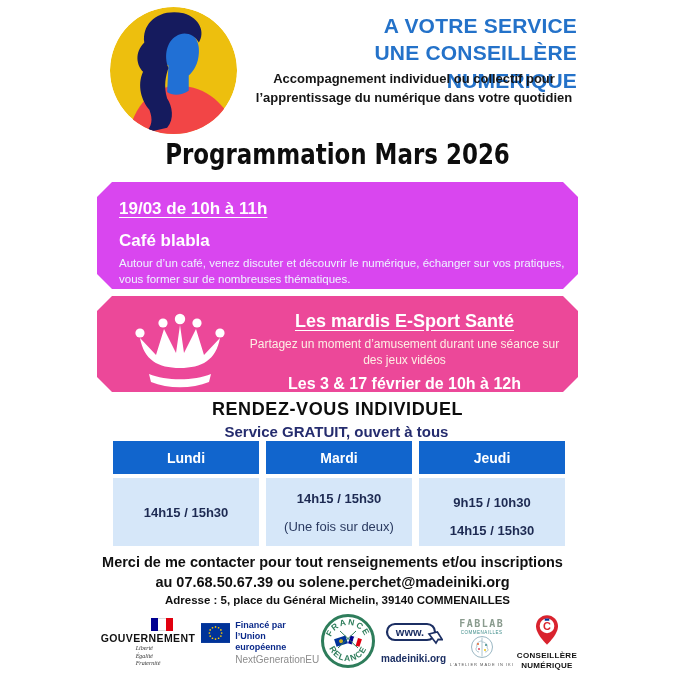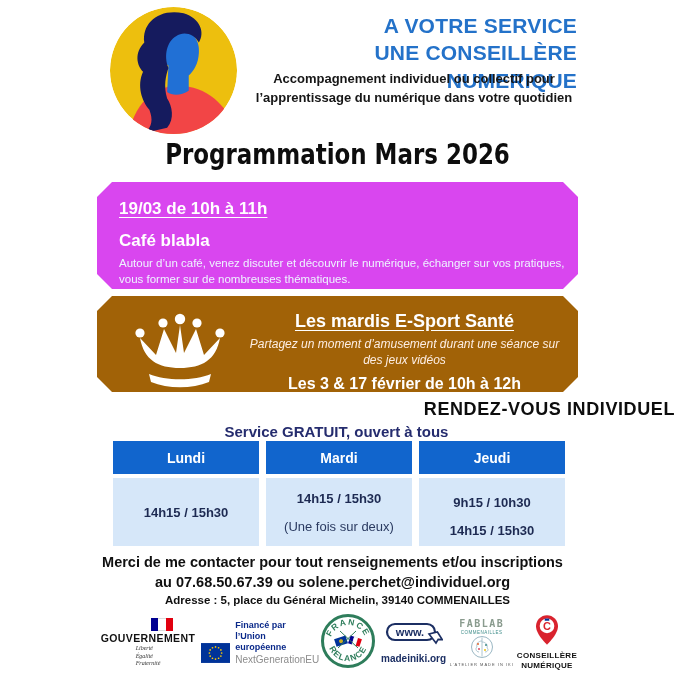--- a/index.html
+++ b/index.html
@@ -13,47 +13,47 @@
 
   .program-title{left:0;top:138px;width:675px;text-align:center;font-size:28px;font-weight:bold;color:#0d0d0d;transform:scaleX(.82);transform-origin:center;letter-spacing:0px;font-family:"DejaVu Sans",sans-serif}
 
   
   .banner{clip-path:polygon(15px 0,calc(100% - 15px) 0,100% 15px,100% calc(100% - 15px),calc(100% - 15px) 100%,15px 100%,0 calc(100% - 15px),0 15px)}
   .banner-blue{left:97px;top:182px;width:481px;height:107px;background:#d946ef;color:#fff;box-sizing:border-box;padding:17px 20px 0 22px}
   .banner-blue .date{font-size:17px;font-weight:bold;text-decoration:underline;text-underline-offset:3px}
   .banner-blue .etitle{font-size:17px;font-weight:bold;margin-top:12px}
   .banner-blue .edesc{font-size:11.5px;line-height:1.4;margin-top:4px;width:448px;color:#eef4ff}
 
-  .banner-orange{left:97px;top:296px;width:481px;height:96px;background:#a16207;color:#fff;display:flex;align-items:center;box-sizing:border-box;padding:16px 14px 0 18px}
+  .banner-orange{left:97px;top:296px;width:481px;height:96px;background:#ec4899;color:#fff;display:flex;align-items:center;box-sizing:border-box;padding:16px 14px 0 18px}
   .crown-wrap{width:130px;display:flex;justify-content:center;flex:0 0 auto}
   .orange-text{flex:1;text-align:center}
   .orange-text .otitle{font-size:18px;font-weight:bold;text-decoration:underline;text-underline-offset:3px}
-  .orange-text .odesc{font-size:12px;font-style:italic;line-height:1.35;margin-top:4px;color:#fdeee4}
+  .orange-text .odesc{font-size:12px;line-height:1.35;margin-top:4px;color:#fdeee4}
   .orange-text .odates{font-size:16px;font-weight:bold;margin-top:7px}
 
   
-  .rdv-title{left:0;top:399px;width:675px;text-align:right;font-size:18px;font-weight:bold;color:#0d0d0d;letter-spacing:.6px}
+  .rdv-title{left:0;top:399px;width:675px;text-align:center;font-size:18px;font-weight:bold;color:#0d0d0d;letter-spacing:.6px}
   .rdv-sub{left:0;top:423px;width:673px;text-align:center;font-size:15px;font-weight:bold;color:#252c6e}
 
   .col-head{top:441px;height:33px;background:#1165cd;color:#fff;font-size:14px;font-weight:bold;display:flex;align-items:center;justify-content:center}
   .cell{background:#d6e7f9;color:#1d2a52;font-size:13px;font-weight:bold;display:flex;flex-direction:column;align-items:center;justify-content:center;text-align:center}
   .cell .note{font-weight:normal;font-size:13px;color:#2a3a60;margin-top:13px}
 
   
   .contact{left:0;top:552px;width:665px;text-align:center;font-size:14.5px;font-weight:bold;color:#101010;line-height:1.4}
   .address{left:0;top:594px;width:675px;text-align:center;font-size:11.5px;font-weight:bold;color:#101010}
 
   
   .footer{left:96px;top:614px;width:482px;height:58px;display:flex;align-items:center;justify-content:space-between}
   .gov{width:104px;display:flex;flex-direction:column;align-items:center}
   .gov .flag{display:flex;width:22px;height:13px;margin-left:28px}
   .gov .flag i{flex:1}
   .gov .name{font-size:10.5px;font-weight:bold;color:#111;letter-spacing:.4px;margin-top:1px}
   .gov .motto{font-family:"Liberation Serif",serif;font-style:italic;font-size:6px;color:#333;line-height:1.3;margin-top:1px}
-  .eu{display:flex;align-items:flex-end;gap:5px;width:118px}
+  .eu{display:flex;align-items:flex-start;gap:5px;width:118px}
   .eu .eutxt{font-size:9px;line-height:1.25}
   .eu .eutxt .b{font-weight:bold;color:#0b2a8a}
   .eu .eutxt .g{color:#8c8c8c;font-size:10px}
   .fr-relance{width:58px}
   .www-block{width:68px;text-align:center}
   .www-block .site{font-size:10px;font-weight:bold;color:#1c2f63;margin-top:1px}
   .fablab{width:66px;text-align:center;line-height:1.15}
   .fablab .fname{font-size:10px;font-weight:bold;color:#8a9b8e;letter-spacing:1.5px;font-family:"DejaVu Sans Mono",monospace}
   .fablab .fsub{font-size:4.5px;color:#3f8d8a;letter-spacing:.5px}
   .fablab .fsub2{font-size:4px;color:#555;letter-spacing:1px}
@@ -128,21 +128,21 @@
 </div>
 <div class="abs cell" style="left:419px;top:478px;width:146px;height:48px">
   <span>9h15 / 10h30</span>
 </div>
 <div class="abs cell" style="left:419px;top:515px;width:146px;height:31px">
   <span>14h15 / 15h30</span>
 </div>
 
 <div class="abs contact">
   <div>Merci de me contacter pour tout renseignements et/ou inscriptions</div>
-  <div>au 07.68.50.67.39 ou solene.perchet@individuel.org</div>
+  <div>au 07.68.50.67.39 ou solene.perchet@madeiniki.org</div>
 </div>
 <div class="abs address">Adresse : 5, place du Général Michelin, 39140 COMMENAILLES</div>
 
 <div class="abs footer">
 
   <div class="gov">
     <div class="flag">
       <i style="background:#000091"></i>
         <i style="background:#ffffff;border-top:1px solid #ddd;border-bottom:1px solid #ddd"></i>
         <i style="background:#E1000F"></i>

